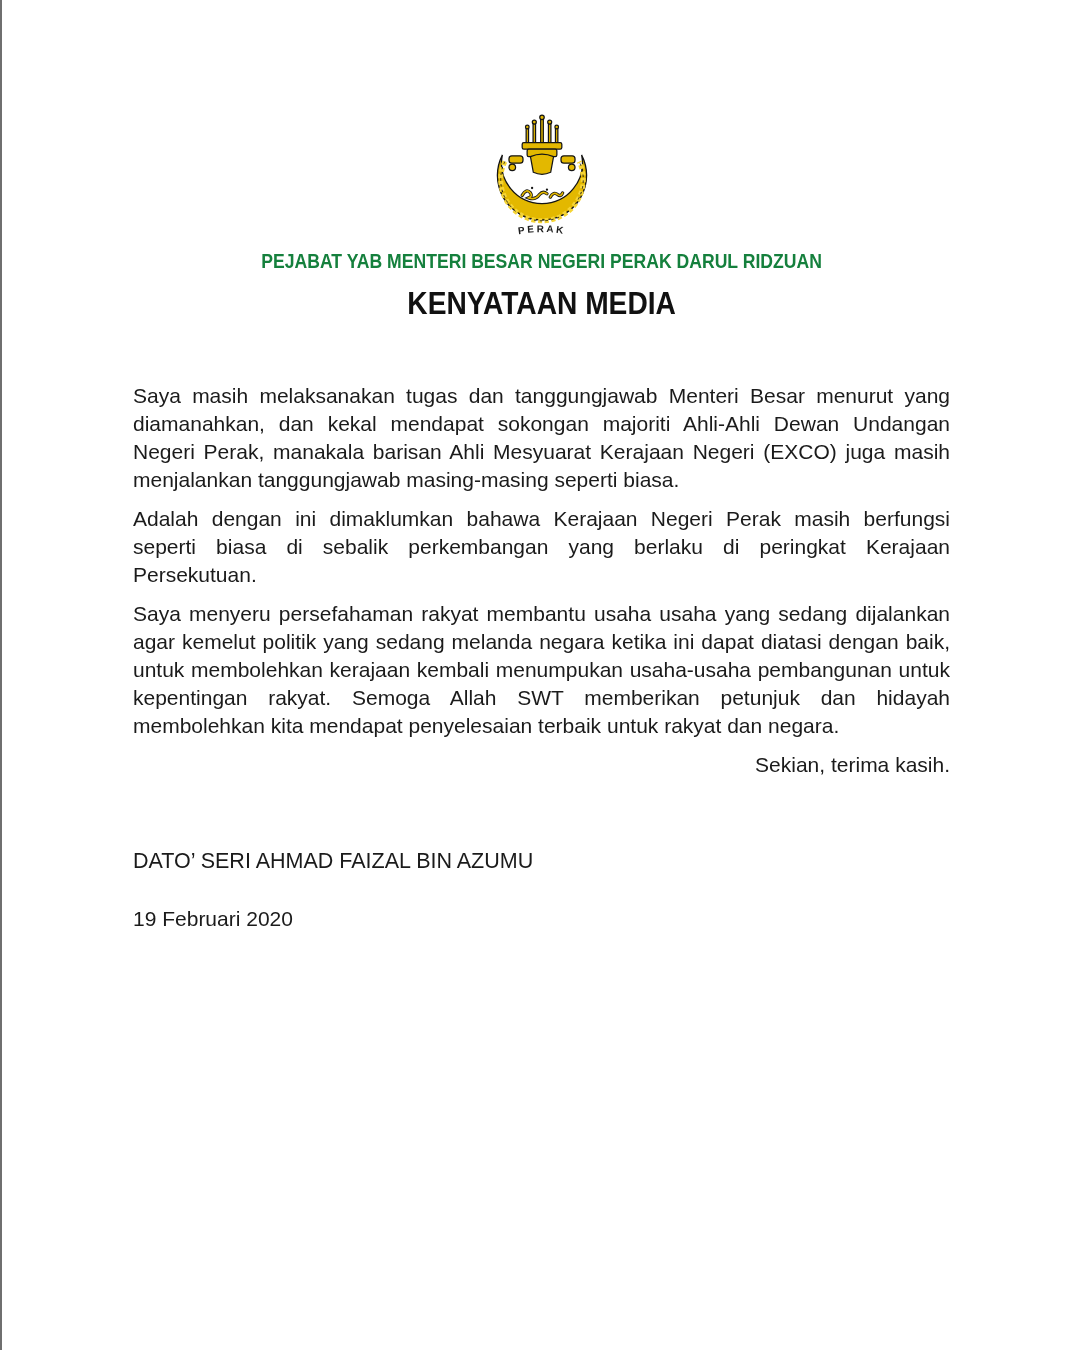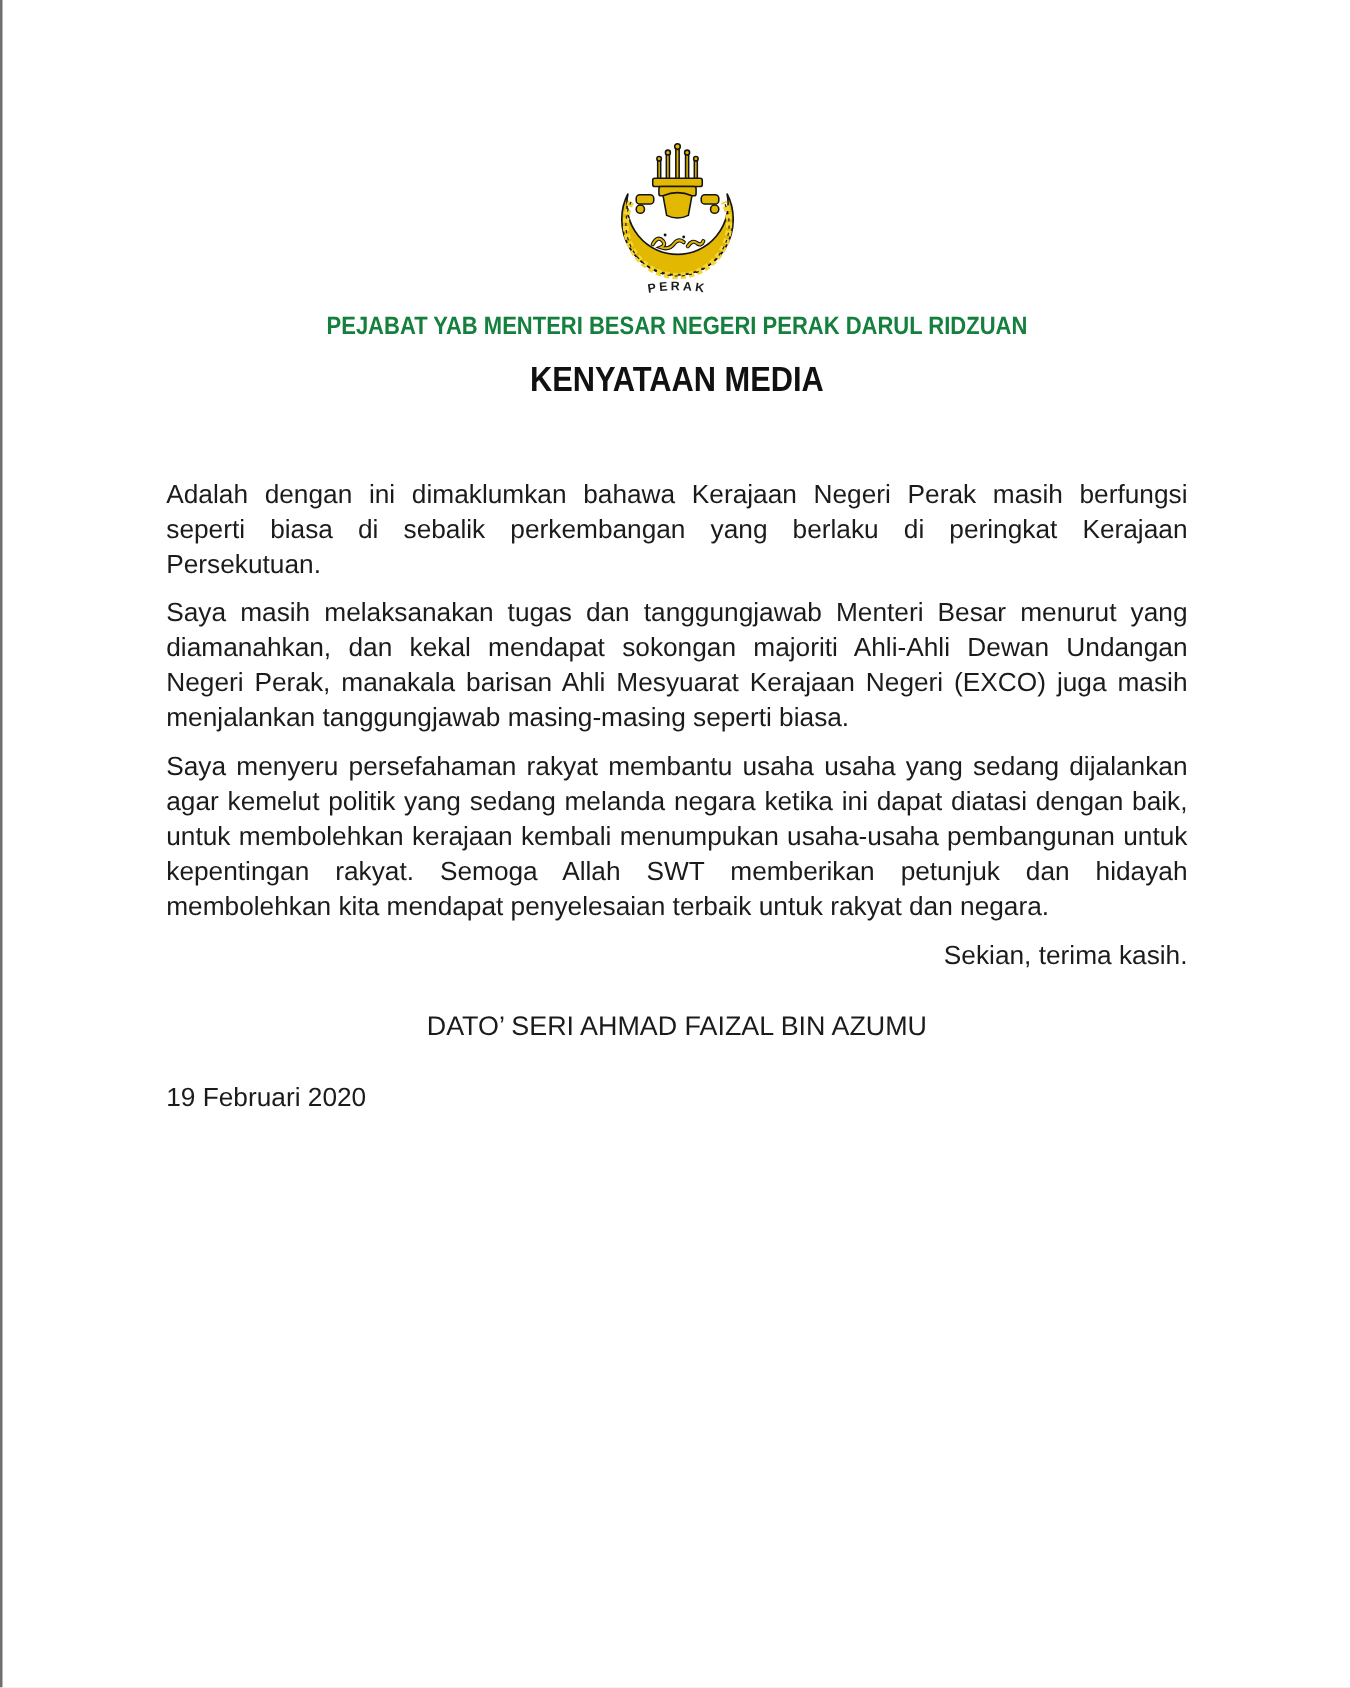--- a/index.html
+++ b/index.html
@@ -36,43 +36,42 @@
     white-space: nowrap;
   }
   .doc-title .squeeze, .doc-subtitle .squeeze {
     display: inline-block;
     transform: scaleX(0.88);
     transform-origin: 50% 50%;
   }
   .doc-subtitle {
     margin: 13px 0 0 0;
     text-align: center;
-    font-size: 28px;
+    font-size: 32px;
     font-weight: bold;
     line-height: 29px;
     color: #111111;
   }
   .doc-body {
     margin-top: 64px;
     font-size: 21px;
     line-height: 28px;
   }
   .doc-body p {
     margin: 0 0 11px 0;
     text-align: justify;
     text-justify: inter-word;
   }
   .doc-body p.closing {
     text-align: right;
   }
   .signature {
-    margin-top: 28px;
+    margin-top: 68px;
     font-size: 21px;
     line-height: 28px;
-    text-align: center;
   }
   .signature .sig-name { font-size: 21.5px; }
   .date-line {
     margin-top: 30px;
     font-size: 21px;
     line-height: 28px;
   }
 </style>
 </head>
 <body>
@@ -127,22 +126,22 @@
           <textPath href="#perak-arc" startOffset="50%" text-anchor="middle">PERAK</textPath>
         </text>
       </svg>
     </div>
 
     <h1 class="doc-title"><span class="squeeze">PEJABAT YAB MENTERI BESAR NEGERI PERAK DARUL RIDZUAN</span></h1>
 
     <h2 class="doc-subtitle"><span class="squeeze">KENYATAAN MEDIA</span></h2>
 
     <div class="doc-body">
+      <p>Saya masih melaksanakan tugas dan tanggungjawab Menteri Besar menurut yang diamanahkan, dan kekal mendapat sokongan majoriti Ahli-Ahli Dewan Undangan Negeri Perak, manakala barisan Ahli Mesyuarat Kerajaan Negeri (EXCO) juga masih menjalankan tanggungjawab masing-masing seperti biasa.</p>
       <p>Adalah dengan ini dimaklumkan bahawa Kerajaan Negeri Perak masih berfungsi seperti biasa di sebalik perkembangan yang berlaku di peringkat Kerajaan Persekutuan.</p>
-      <p>Saya masih melaksanakan tugas dan tanggungjawab Menteri Besar menurut yang diamanahkan, dan kekal mendapat sokongan majoriti Ahli-Ahli Dewan Undangan Negeri Perak, manakala barisan Ahli Mesyuarat Kerajaan Negeri (EXCO) juga masih menjalankan tanggungjawab masing-masing seperti biasa.</p>
       <p>Saya menyeru persefahaman rakyat membantu usaha usaha yang sedang dijalankan agar kemelut politik yang sedang melanda negara ketika ini dapat diatasi dengan baik, untuk membolehkan kerajaan kembali menumpukan usaha-usaha pembangunan untuk kepentingan rakyat. Semoga Allah SWT memberikan petunjuk dan hidayah membolehkan kita mendapat penyelesaian terbaik untuk rakyat dan negara.</p>
       <p class="closing">Sekian, terima kasih.</p>
     </div>
 
     <div class="signature">
       <div class="sig-name">DATO’ SERI AHMAD FAIZAL BIN AZUMU</div>
     </div>
 
     <div class="date-line">19 Februari 2020</div>
 

